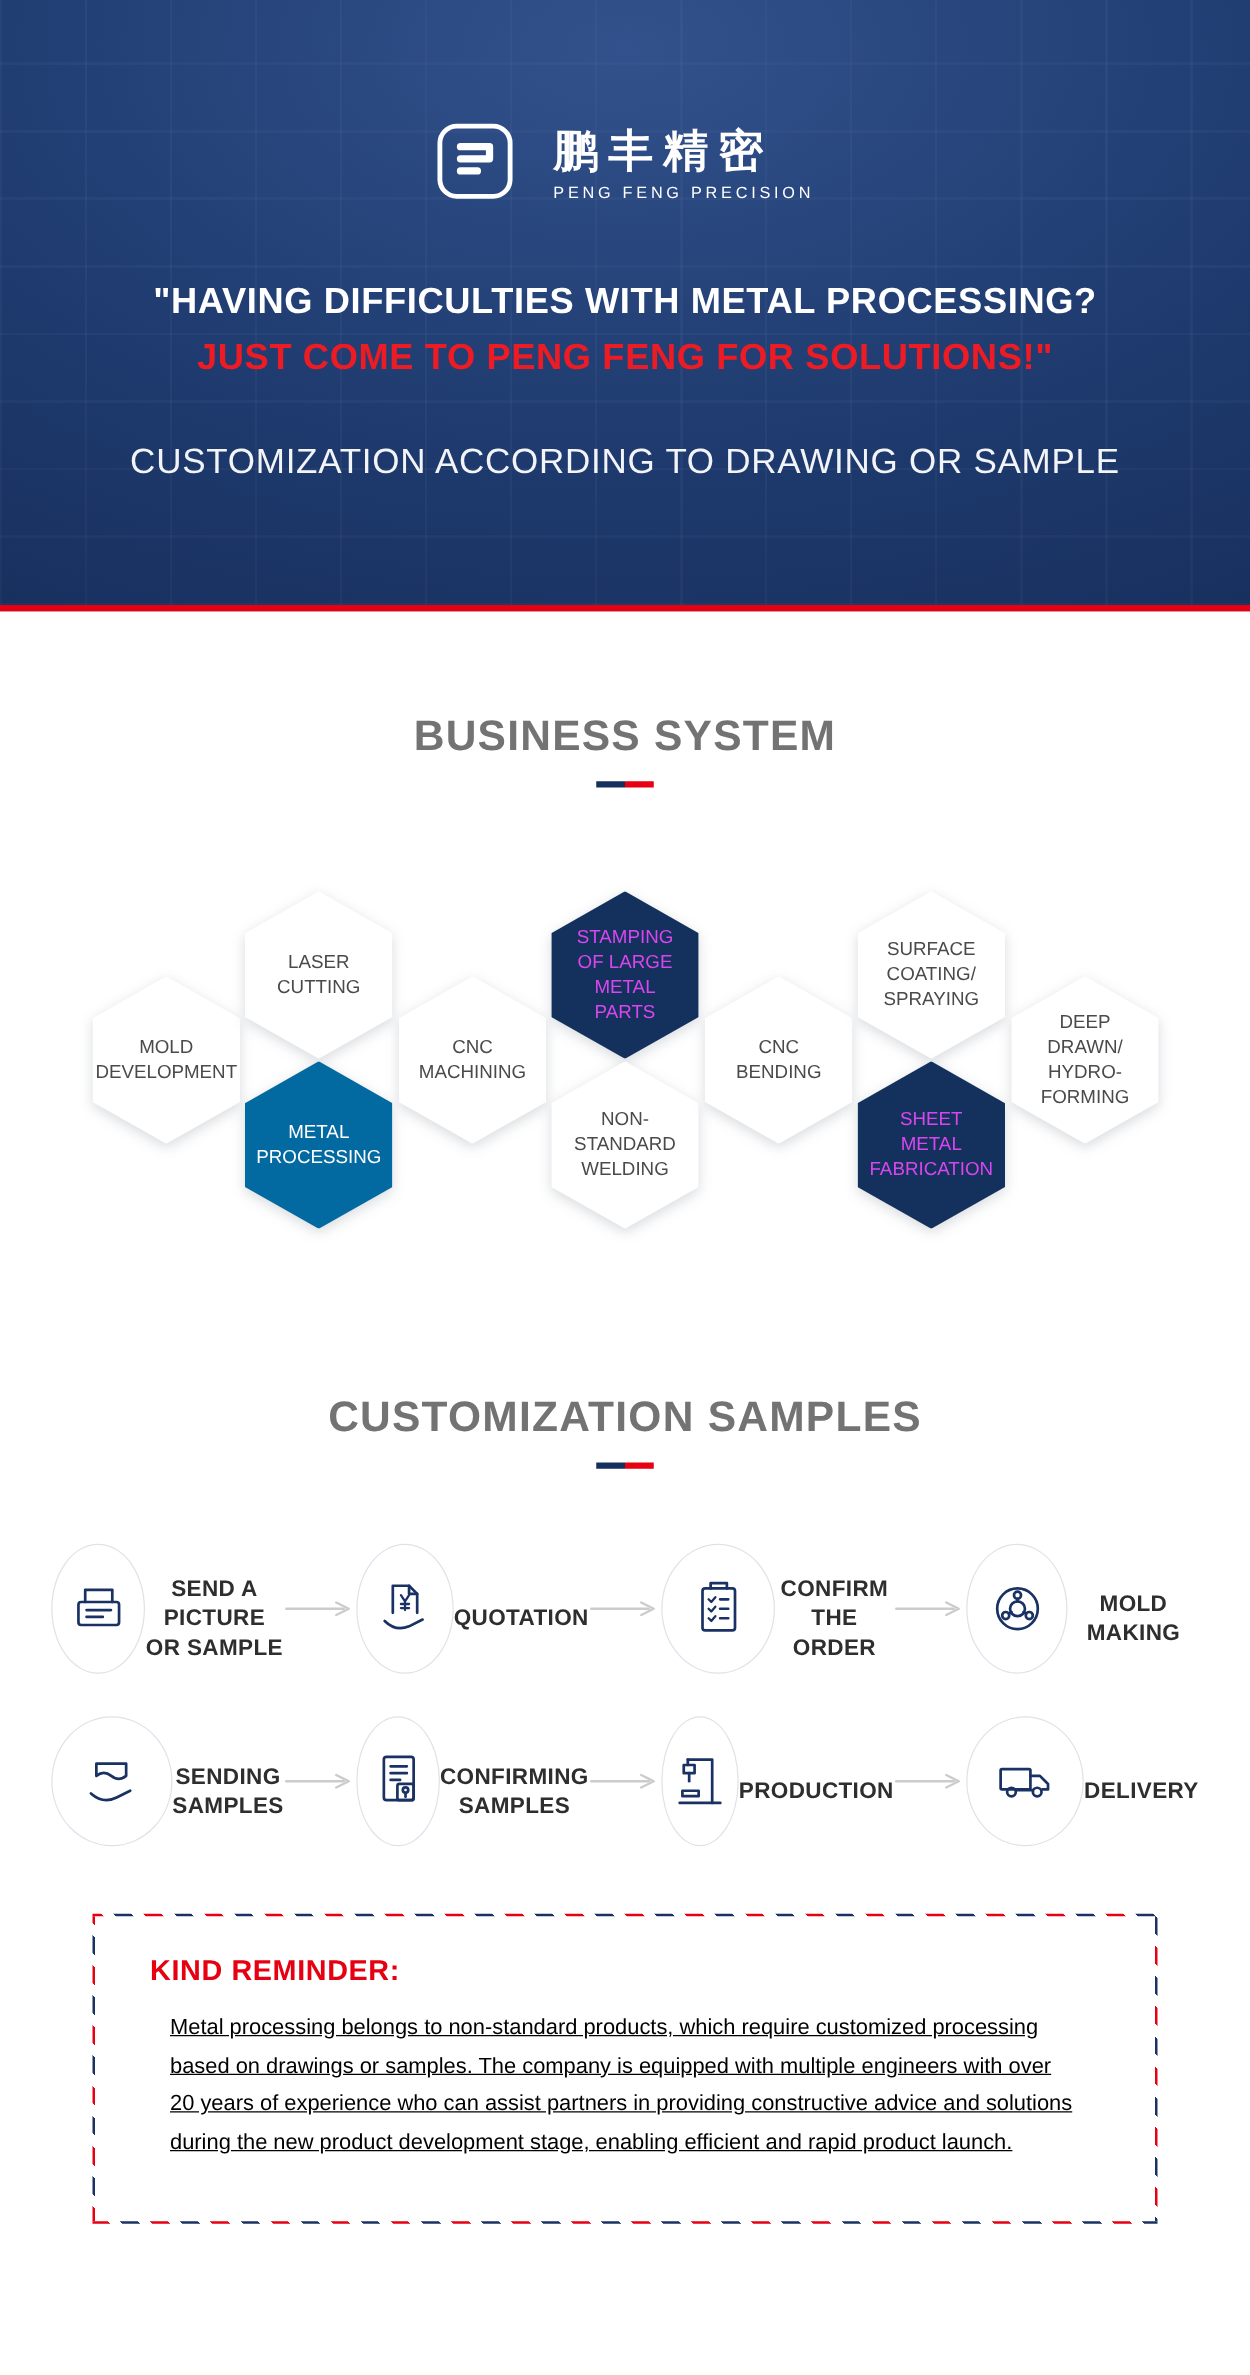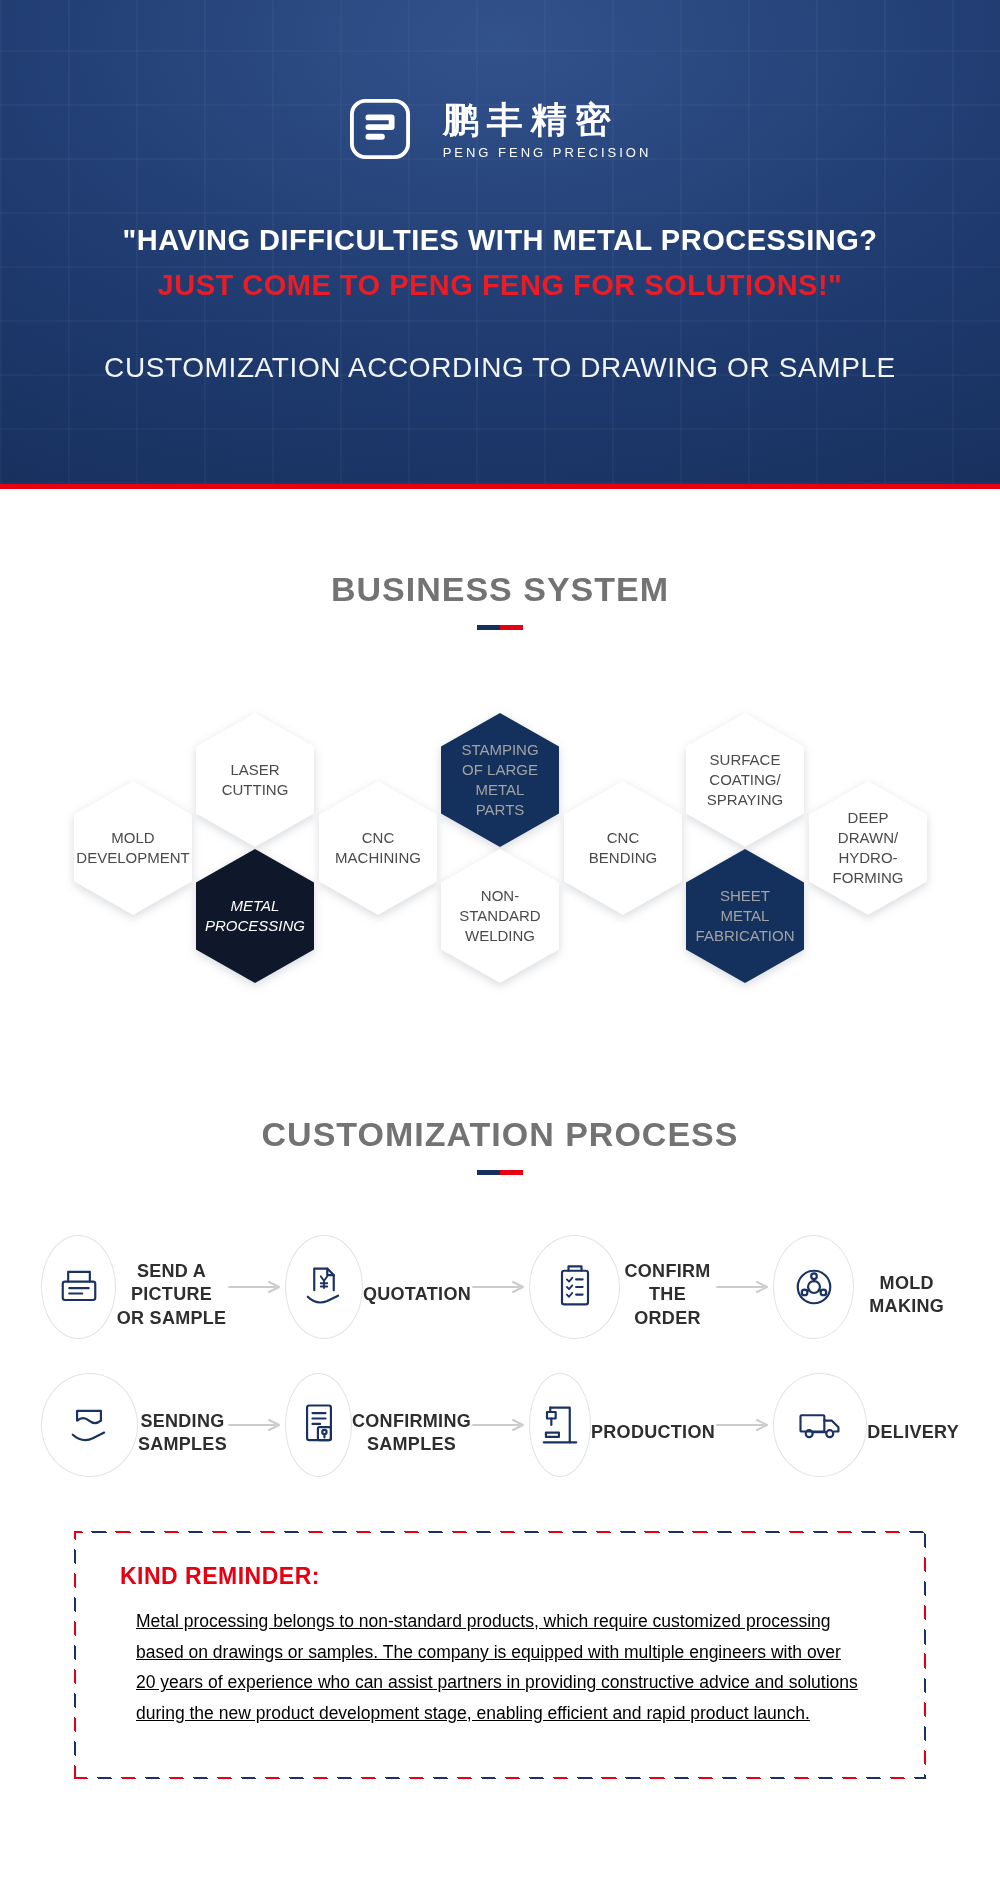--- a/index.html
+++ b/index.html
@@ -31,22 +31,22 @@
   .divider { width:46px; height:5px; margin:16px auto 0; background:linear-gradient(90deg,#14305c 0 50%, #e60012 50% 100%); }
 
   
   .hex-grid { position:relative; width:1000px; height:330px; margin-top:36px; }
   .hex-wrap { position:absolute; width:118px; height:134px; filter:drop-shadow(0 3px 5px rgba(60,70,90,0.20)); }
   .hex { width:100%; height:100%;
     clip-path:polygon(50% 0%, 100% 25%, 100% 75%, 50% 100%, 0% 75%, 0% 25%);
     display:flex; align-items:center; justify-content:center;
     text-align:center; font-size:15px; line-height:1.35; padding:0 10px; }
   .hex.white { background:#ffffff; color:#4a4a4a; }
-  .hex.navy  { background:#14305c; color:#a3a3a3; }
-  .hex.red   { background:#0f172a; color:#ffffff;font-style:italic; }
+  .hex.navy  { background:#14305c; color:#d946ef; }
+  .hex.red   { background:#0369a1; color:#ffffff; }
 
   
   .steps-row { display:flex; justify-content:center; align-items:flex-start; }
   .row1 { margin-top:60px; }
   .row2 { margin-top:34px; }
   .step { width:186px; display:flex; flex-direction:row; align-items:center; }
   .step-circle { width:104px; height:104px; border-radius:50%; border:1px solid #dfe3e9; background:#ffffff;
     display:flex; align-items:center; justify-content:center; }
   .step-circle svg { stroke:#1a3263; fill:none; stroke-width:2; stroke-linecap:round; stroke-linejoin:round; }
   .step-label { margin-top:16px; font-size:18px; font-weight:bold; color:#2e2e2e; text-align:center;
@@ -142,21 +142,21 @@
       </div>
       <div class="hex-wrap" style="left:809px; top:115px">
         <div class="hex white">
             <span class="hex-label">DEEP DRAWN/ HYDRO-FORMING</span>
           </div>
       </div>
     </div>
   </section>
 
   <section>
-    <h2 class="section-title t2">CUSTOMIZATION PROCESS</h2>
+    <h2 class="section-title t2">CUSTOMIZATION SAMPLES</h2>
     <div class="divider"></div>
 
     <div class="steps-row row1">
       <div class="step">
         <div class="step-circle">
           <svg viewBox="0 0 48 48" width="52" height="52">
             <path d="M14 19v-9h20v9"></path>
             <rect x="9" y="19" width="30" height="17" rx="2"></rect>
             <path d="M15 25h18M15 30h12"></path>
           </svg>

